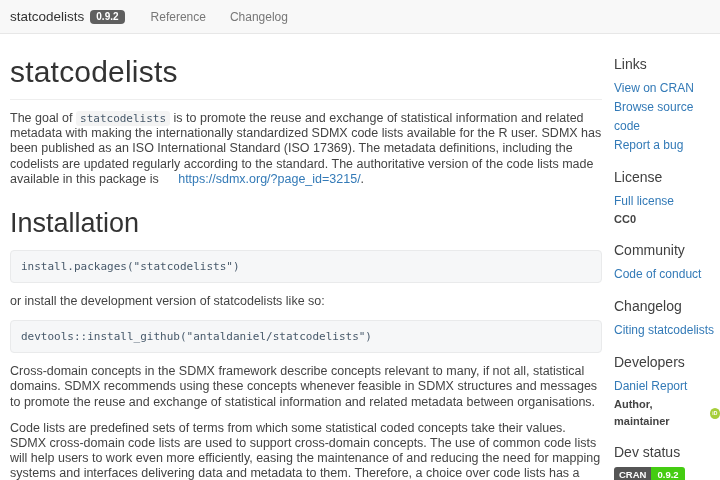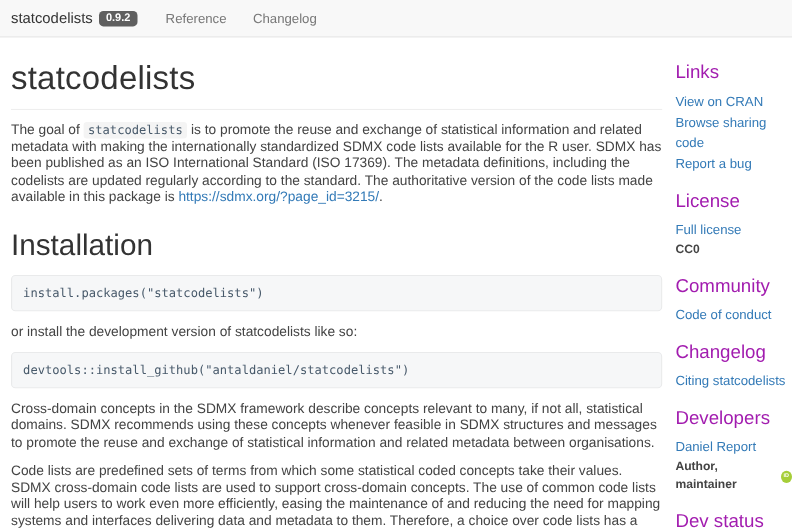--- a/index.html
+++ b/index.html
@@ -71,21 +71,21 @@
     border-top: 1px solid #eee;
     margin: 10px 0 0 0;
   }
   h2 {
     font-size: 27px;
     font-weight: normal;
     color: #333;
     margin-top: 21px;
   }
   p { font-size: 12.5px; line-height: 15.2px; margin-top: 11px; color: #444; }
-  a.text-link { color: #337ab7; text-decoration: none; cursor: pointer; }
+  a.text-link { color: #337ab7; text-decoration: none; cursor: pointer; margin-left: 16px; }
   code.inline-code {
     font-family: "DejaVu Sans Mono", "Liberation Mono", monospace;
     font-size: 11px;
     background: #f4f4f4;
     border-radius: 3px;
     padding: 1px 4px;
     color: #47596a;
   }
   pre.code-block {
     background: #f6f7f8;
@@ -95,23 +95,23 @@
     margin-top: 11px;
     font-family: "DejaVu Sans Mono", "Liberation Mono", monospace;
     font-size: 11px;
     line-height: 15px;
     color: #47596a;
     white-space: pre;
     overflow: hidden;
   }
   
   .sb-heading {
-    font-size: 17px;
+    font-size: 14px;
     font-weight: normal;
-    color: #a21caf;
+    color: #404040;
     margin: 14px 0 7px 0;
   }
   .sb-section:first-child .sb-heading { margin-top: 0; }
   .sb-link {
     display: block;
     color: #337ab7;
     font-size: 12px;
     line-height: 19px;
     text-decoration: none;
     cursor: pointer;
@@ -191,21 +191,21 @@
         <p>Cross-domain concepts in the SDMX framework describe concepts relevant to many, if not all, statistical domains. SDMX recommends using these concepts whenever feasible in SDMX structures and messages to promote the reuse and exchange of statistical information and related metadata between organisations.</p>
         <p>Code lists are predefined sets of terms from which some statistical coded concepts take their values. SDMX cross-domain code lists are used to support cross-domain concepts. The use of common code lists will help users to work even more efficiently, easing the maintenance of and reducing the need for mapping systems and interfaces delivering data and metadata to them. Therefore, a choice over code lists has a great impact on the efficiency of data sharing.</p>
       </div>
 
   </main>
 
   <aside id="sidebar">
       <div class="sb-section">
         <h2 class="sb-heading">Links</h2>
         <a class="sb-link">View on CRAN</a>
-        <a class="sb-link">Browse sharing code</a>
+        <a class="sb-link">Browse source code</a>
         <a class="sb-link">Report a bug</a>
       </div>
       <div class="sb-section">
         <h2 class="sb-heading">License</h2>
         <a class="sb-link">Full license</a>
         <div class="sb-small">
           <span>CC0</span>
         </div>
       </div>
       <div class="sb-section">

